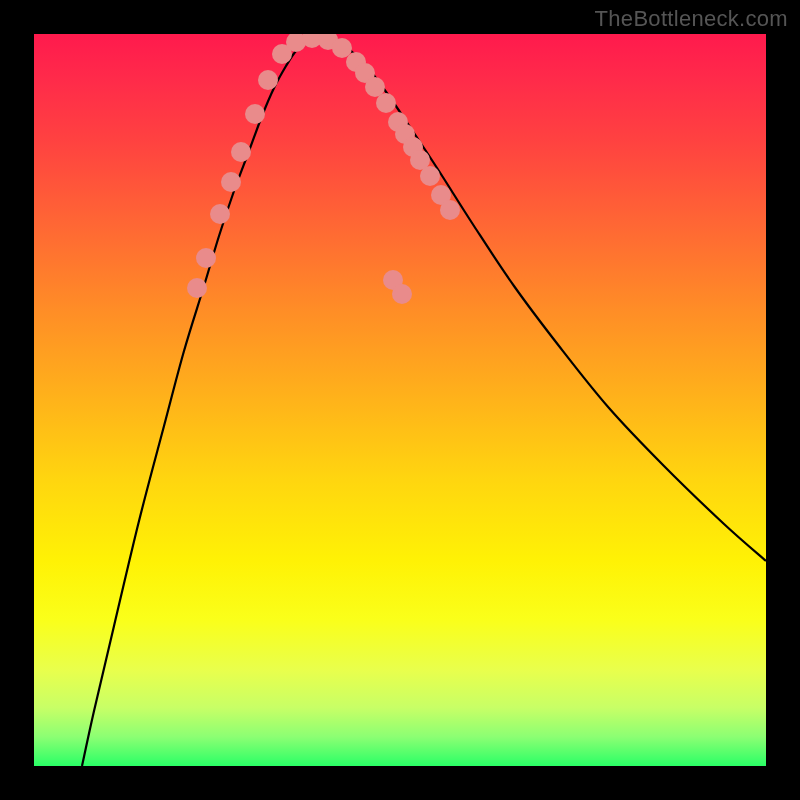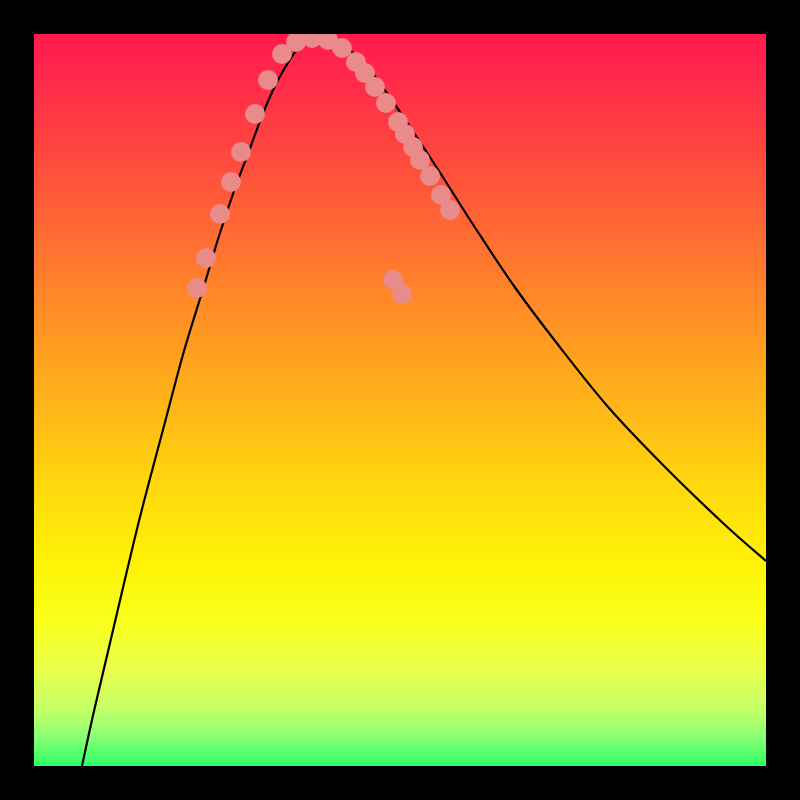--- a/index.html
+++ b/index.html
@@ -57,20 +57,21 @@
     top: 0;
     left: 0;
     width: 732px;
     height: 732px;
   }
 </style>
 </head>
 <body>
 
 <div class="frame">
+  <div class="watermark">TheBottleneck.com</div>
   <div class="plot">
     <svg class="curve" viewBox="0 0 732 732">
       <path id="curve-path" fill="none" stroke="#000" stroke-width="2.2" d="M 48 732 C 50 722.8333333333334, 54.666666666666664 700.3333333333334, 60 677 C 65.33333333333333 653.6666666666666, 72.5 623.6666666666666, 80 592 C 87.5 560.3333333333334, 96.66666666666667 520.3333333333334, 105 487 C 113.33333333333333 453.6666666666667, 122.5 420.3333333333333, 130 392 C 137.5 363.6666666666667, 143.33333333333334 340.3333333333333, 150 317 C 156.66666666666666 293.6666666666667, 164.16666666666666 271.1666666666667, 170 252 C 175.83333333333334 232.83333333333334, 180 217.83333333333334, 185 202 C 190 186.16666666666666, 195 171.16666666666666, 200 157 C 205 142.83333333333334, 210.33333333333334 129.5, 215 117 C 219.66666666666666 104.5, 223.83333333333334 92.5, 228 82 C 232.16666666666666 71.5, 236 62.333333333333336, 240 54 C 244 45.666666666666664, 248.33333333333334 38.166666666666664, 252 32 C 255.66666666666666 25.833333333333332, 258.3333333333333 21.166666666666668, 262 17 C 265.6666666666667 12.833333333333332, 270 9.166666666666666, 274 7 C 278 4.833333333333334, 281.6666666666667 4.166666666666667, 286 4 C 290.3333333333333 3.8333333333333335, 295 4, 300 6 C 305 8, 310.3333333333333 11.333333333333332, 316 16 C 321.6666666666667 20.666666666666668, 327.5 26.333333333333332, 334 34 C 340.5 41.666666666666664, 347.6666666666667 51.666666666666664, 355 62 C 362.3333333333333 72.33333333333333, 369.6666666666667 83.5, 378 96 C 386.3333333333333 108.5, 394.6666666666667 121, 405 137 C 415.3333333333333 153, 427.5 172.83333333333334, 440 192 C 452.5 211.16666666666666, 465.8333333333333 232, 480 252 C 494.1666666666667 272, 509.1666666666667 291.6666666666667, 525 312 C 540.8333333333334 332.3333333333333, 557.5 354, 575 374 C 592.5 394, 610.8333333333334 412.6666666666667, 630 432 C 649.1666666666666 451.3333333333333, 673 474.1666666666667, 690 490 C 707 505.8333333333333, 725 520.8333333333334, 732 527"></path>
       <g id="dots-group">
           <circle cx="163" cy="254" r="10" fill="#e98b8b"></circle>
           <circle cx="172" cy="224" r="10" fill="#e98b8b"></circle>
           <circle cx="186" cy="180" r="10" fill="#e98b8b"></circle>
           <circle cx="197" cy="148" r="10" fill="#e98b8b"></circle>
           <circle cx="207" cy="118" r="10" fill="#e98b8b"></circle>
           <circle cx="221" cy="80" r="10" fill="#e98b8b"></circle>

